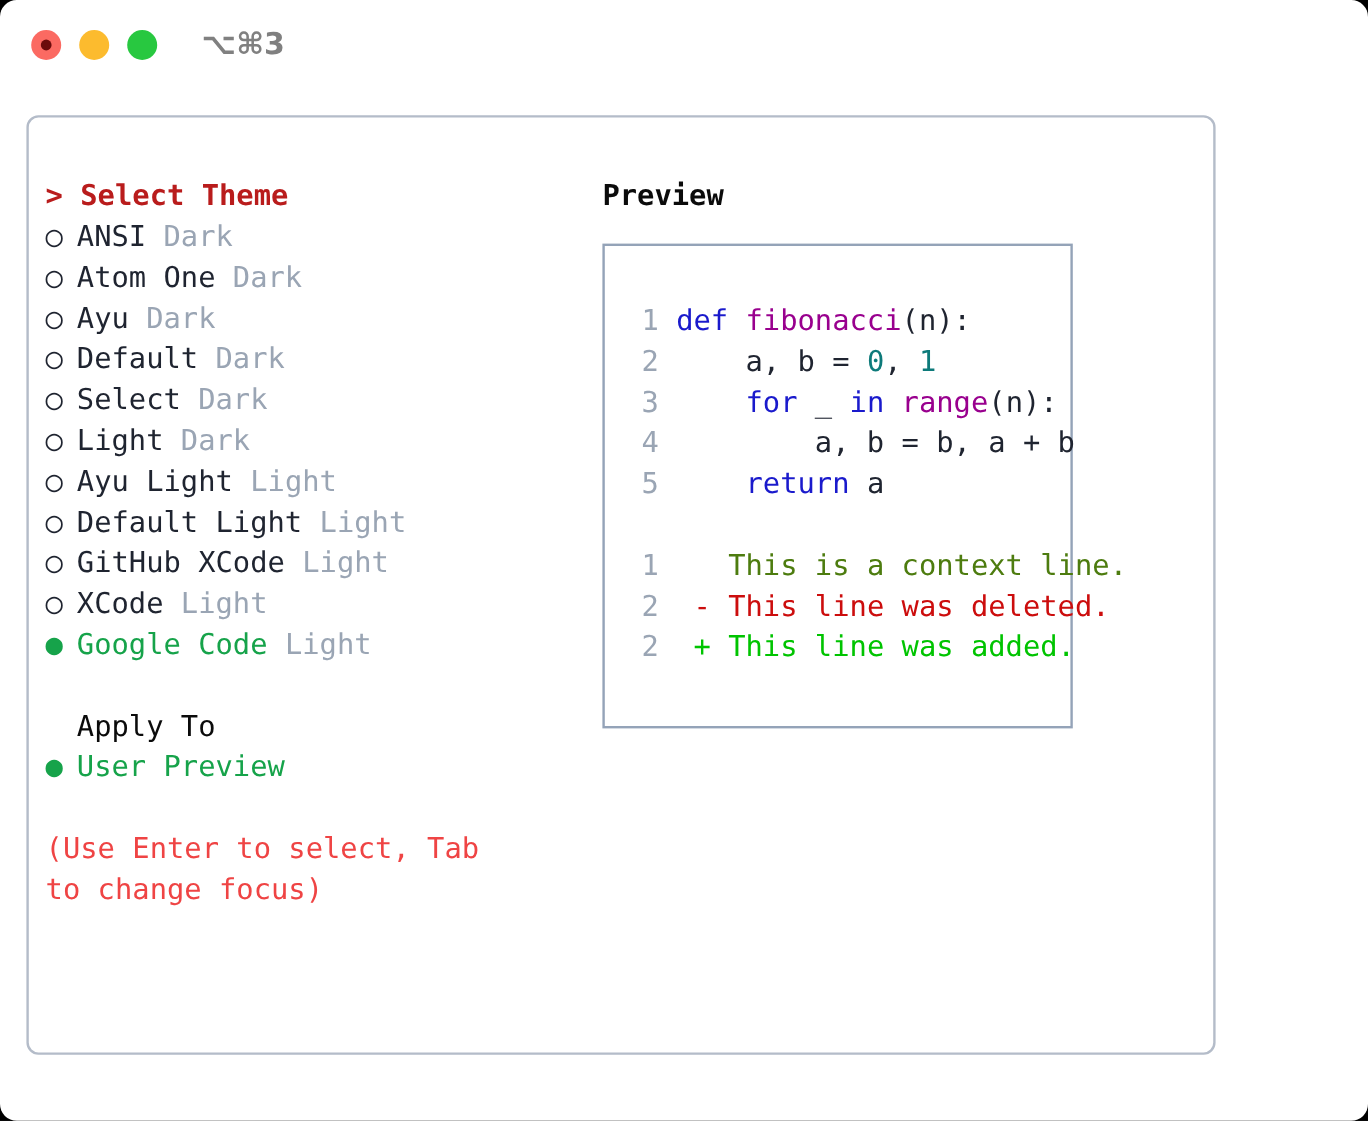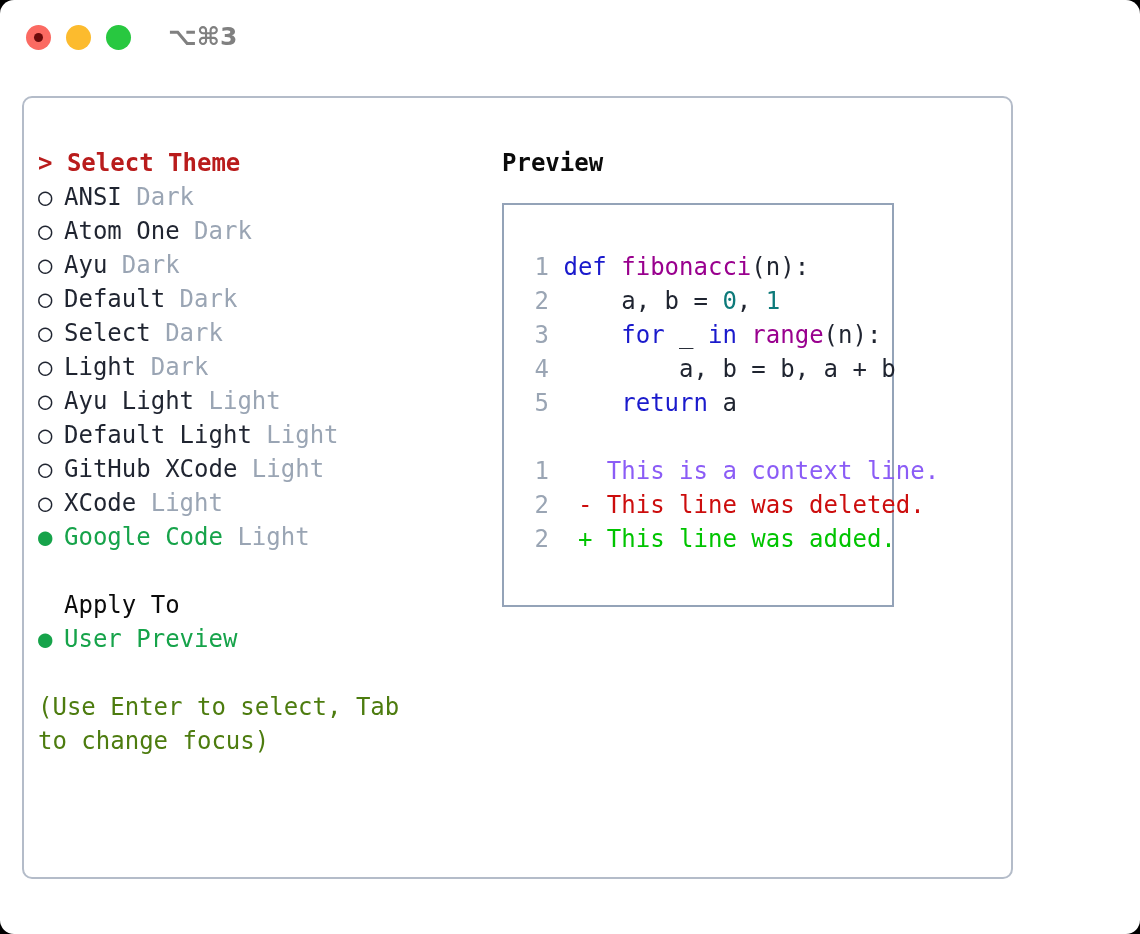--- a/index.html
+++ b/index.html
@@ -116,21 +116,21 @@
     line-height: 34px;
     white-space: pre;
     color: #0b0b0b;
     padding-left: 26px;
   }
   .spacer-row { height: 34px; }
 
   #hint {
     font-size: 24px;
     line-height: 34px;
-    color: #4d7c0f;
+    color: #ef4444;
     width: 400px;
     white-space: pre-wrap;
     margin-top: 34px;
   }
 
   
   #right-col {
     position: absolute;
     left: 478px;
     top: 48px;
@@ -171,21 +171,21 @@
   .tok-pl   { color: #1f2430; }
 
   #diff {
     position: absolute;
     left: 17px;
     top: 249px;
     font-size: 24px;
     line-height: 34px;
     white-space: pre;
   }
-  .diff-ctx { color: #8b5cf6; }
+  .diff-ctx { color: #4d7c0f; }
   .diff-del { color: #cc0d0d; }
   .diff-add { color: #00c400; }
 </style>
 </head>
 <body>
 
 <div id="window">
 
   <div id="titlebar">
     <div class="lights">

